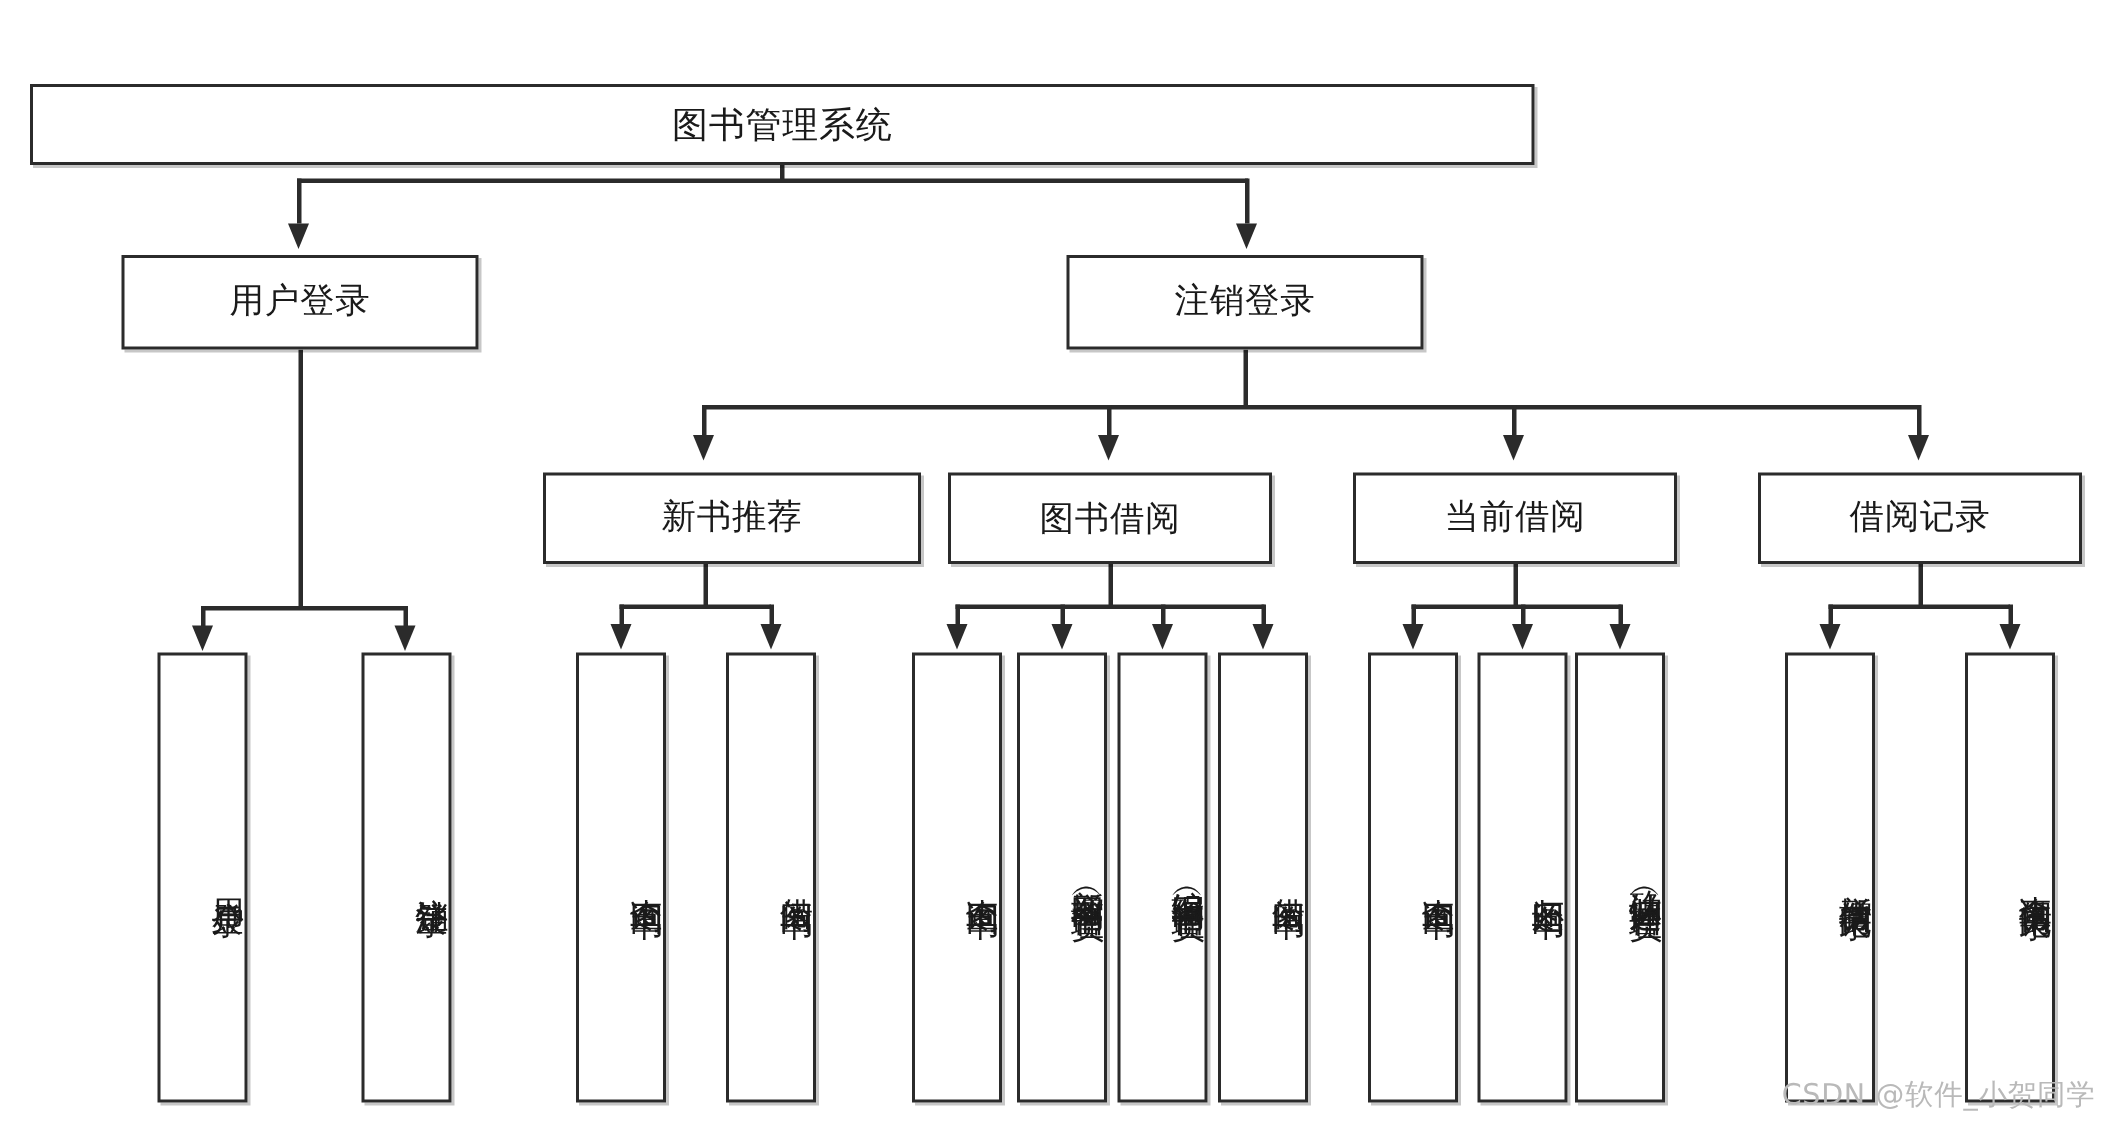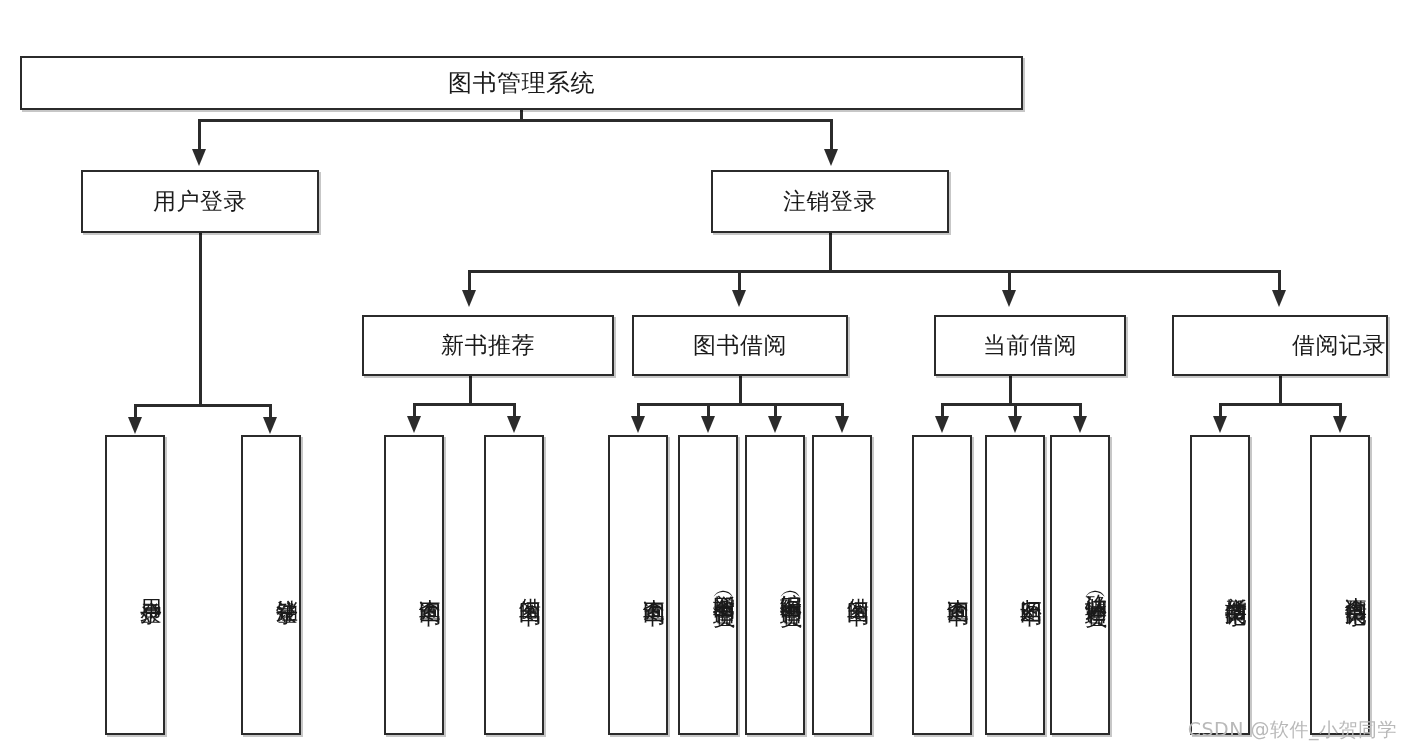--- a/index.html
+++ b/index.html
@@ -158,25 +158,25 @@
   </div>
 
   <div class="node h" style="left:362px; top:315px; width:252px; height:61px;">
     <span>新书推荐</span>
   </div>
 
   <div class="node h" style="left:632px; top:315px; width:216px; height:61px;font-family:Liberation Serif, serif;">
     <span>图书借阅</span>
   </div>
 
-  <div class="node h" style="left:934px; top:315px; width:192px; height:61px;">
+  <div class="node h" style="left:902px; top:315px; width:216px; height:61px;">
     <span>当前借阅</span>
   </div>
 
-  <div class="node h" style="left:1172px; top:315px; width:216px; height:61px;justify-content:flex-end;">
+  <div class="node h" style="left:1172px; top:315px; width:216px; height:61px;">
     <span>借阅记录</span>
   </div>
 
   <div class="node v" style="left:105px; top:435px; width:60px; height:300px;">
     <span class="vtext">用户登录</span>
   </div>
 
   <div class="node v" style="left:241px; top:435px; width:60px; height:300px;">
     <span class="vtext">注销登录</span>
   </div>

